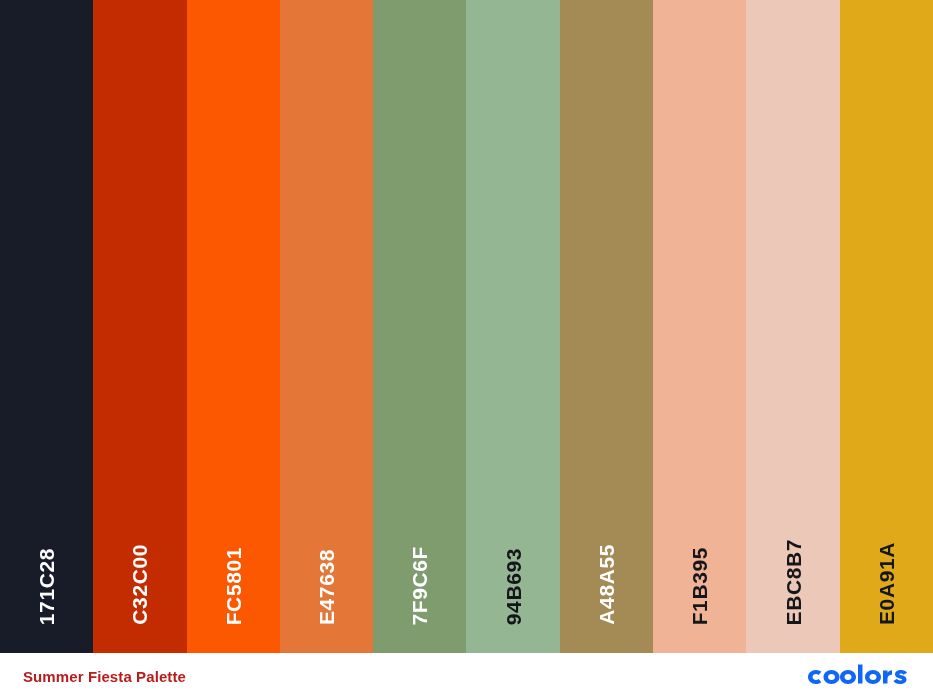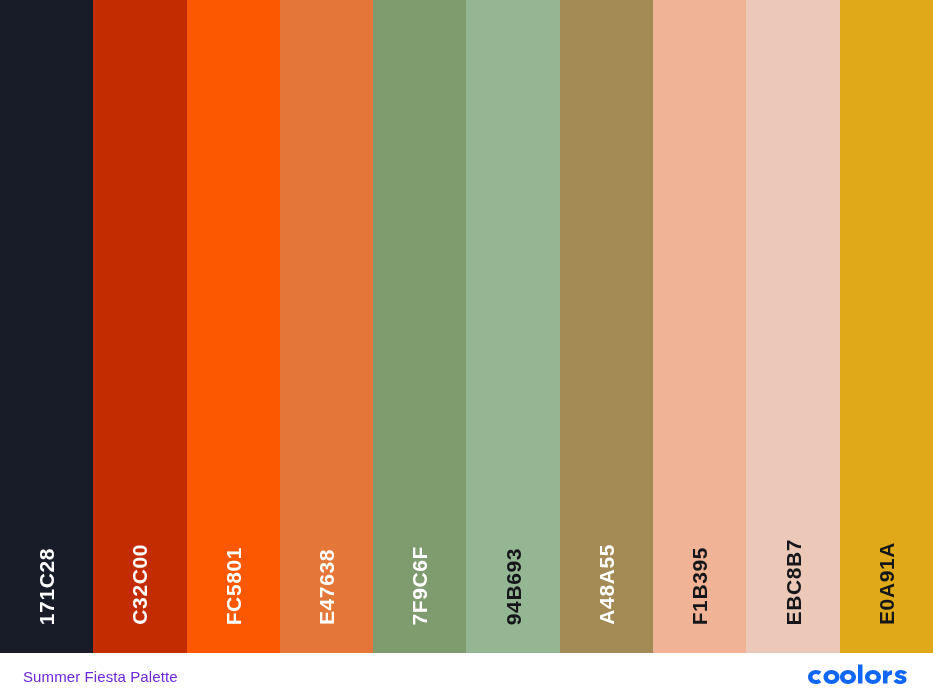--- a/index.html
+++ b/index.html
@@ -64,22 +64,22 @@
     background: #ffffff;
     display: flex;
     align-items: center;
     justify-content: space-between;
     padding: 0 23px 0 23px;
   }
 
   #palette-name {
     font-family: "Liberation Sans", sans-serif;
     font-size: 15px;
-    font-weight: normal;
-    color: #6d28d9;
+    font-weight: bold;
+    color: #b91c1c;
     letter-spacing: 0.1px;
     white-space: nowrap;
   }
 
   #brand-logo {
     display: flex;
     align-items: center;
     height: 100%;
   }
 

